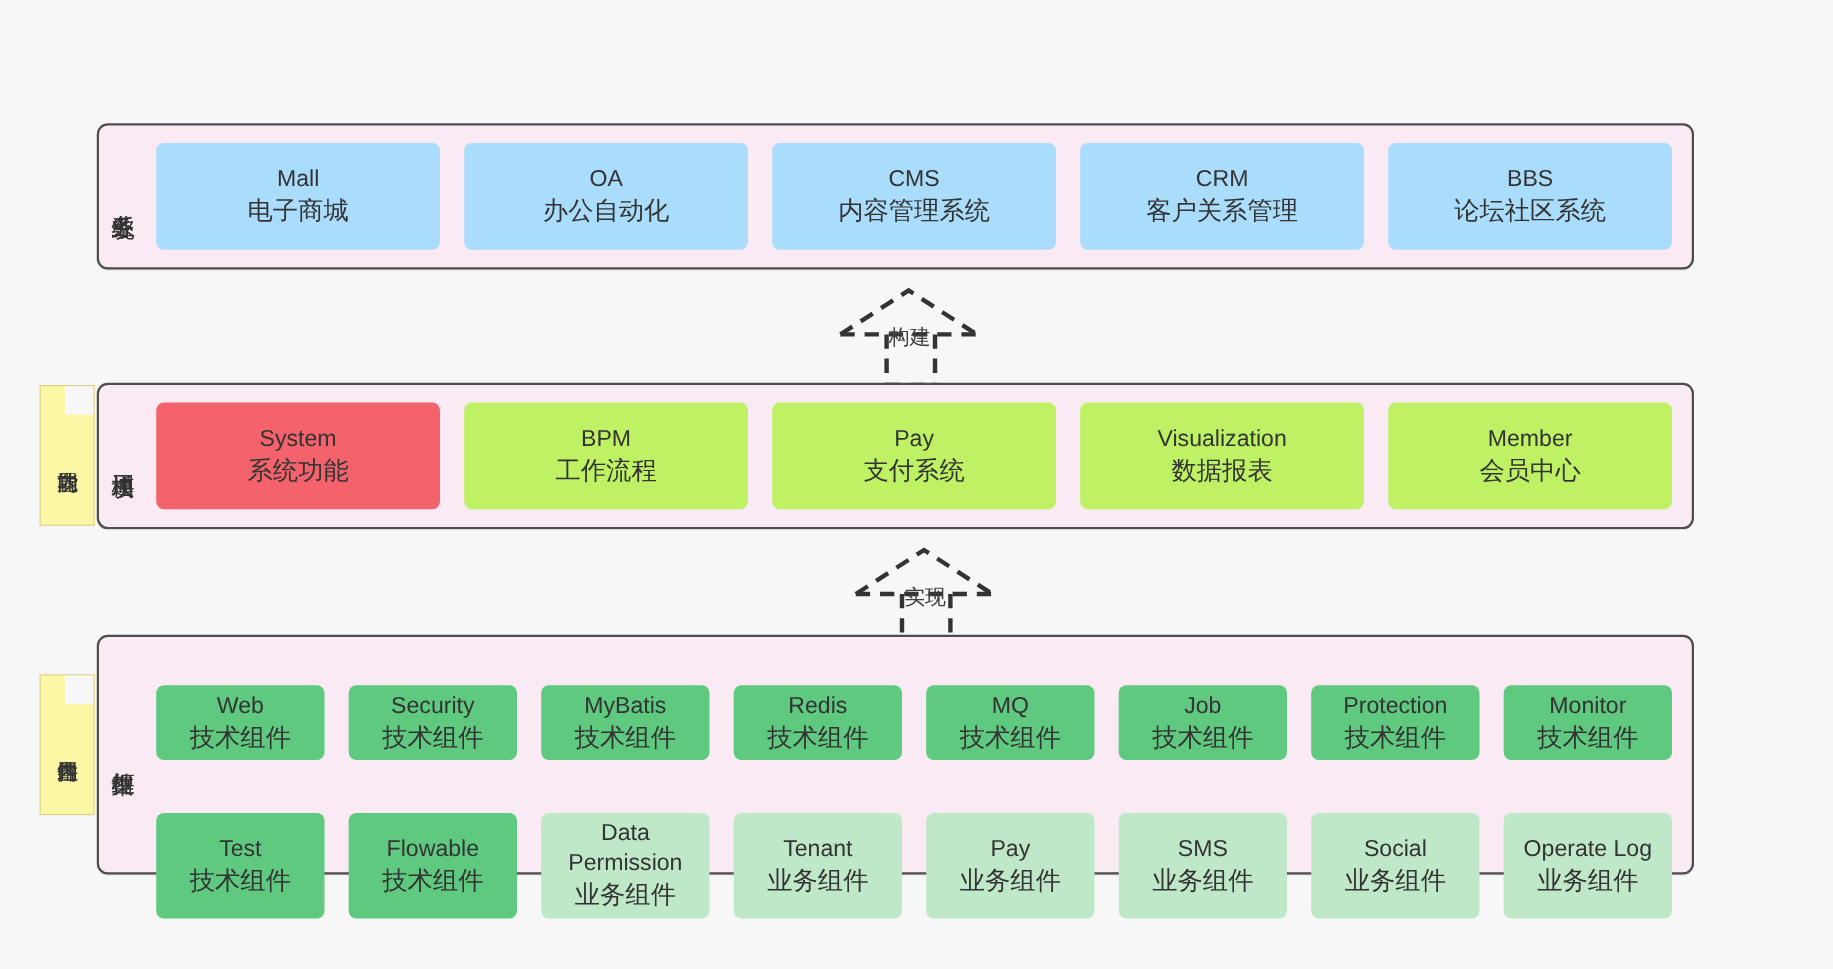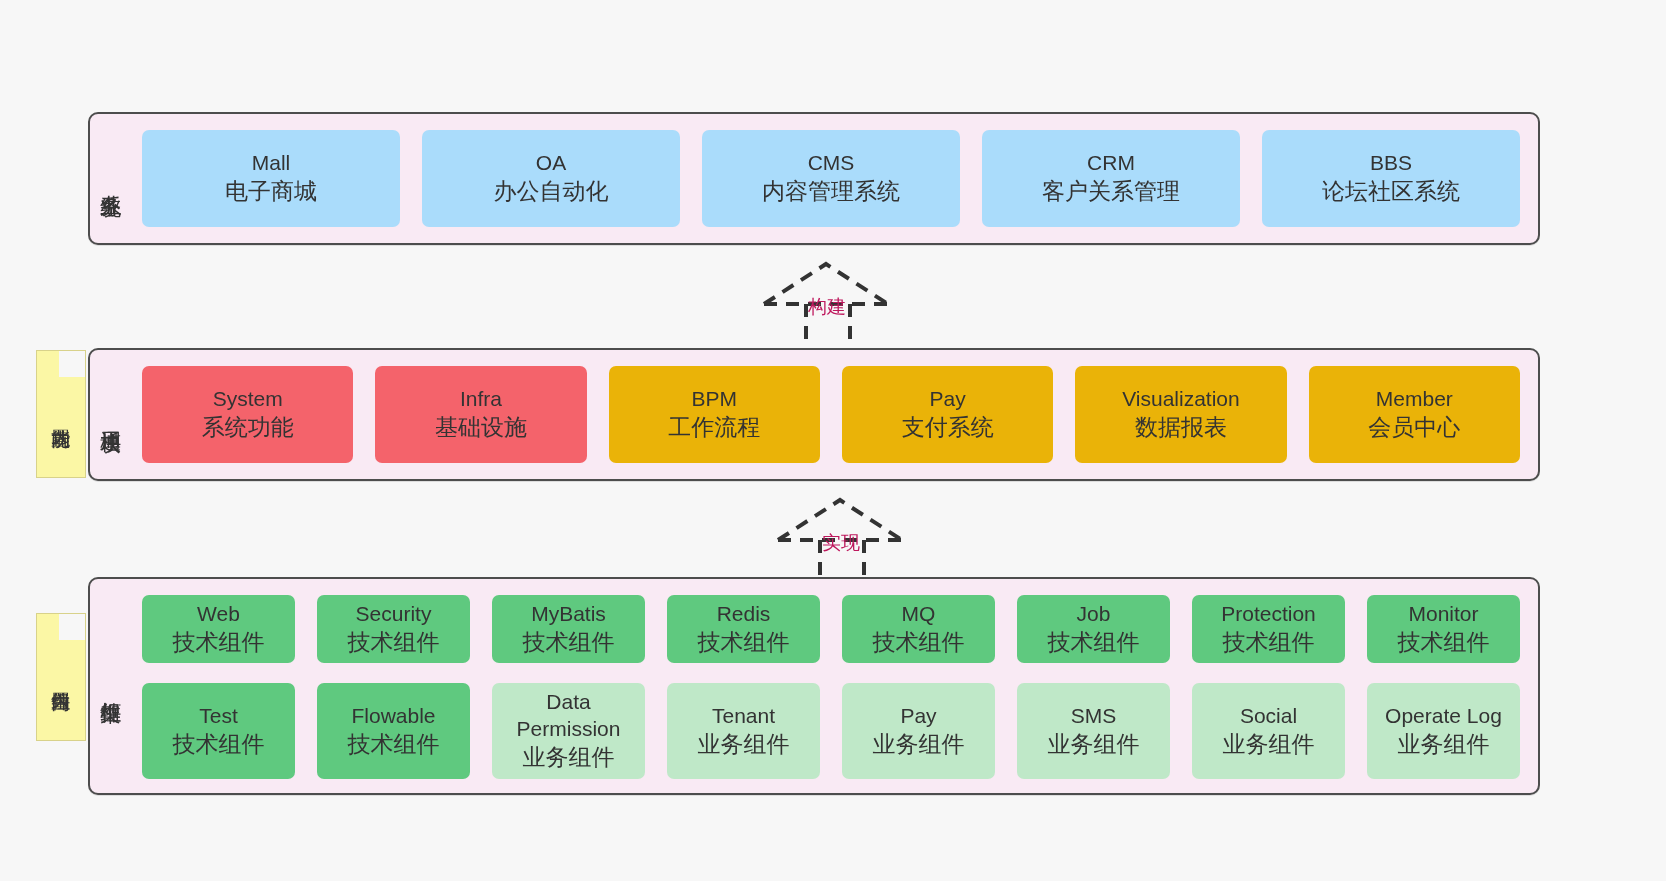--- a/index.html
+++ b/index.html
@@ -59,20 +59,21 @@
   .cards.two-rows {
     flex-direction: column;
     gap: 20px;
   }
   .card-row {
     display: flex;
     align-items: stretch;
     justify-content: space-between;
     gap: 22px;
     flex: 1 1 auto;
+    margin-top: 28px;
   }
 
   
   .card {
     flex: 1 1 0;
     box-sizing: border-box;
     border-radius: 7px;
     display: flex;
     flex-direction: column;
     align-items: center;
@@ -87,21 +88,21 @@
     white-space: nowrap;
   }
   .card .cn {
     font-size: 23px;
     white-space: nowrap;
   }
   .card.wrap-en .en { white-space: normal; }
 
   .c-blue        { background: #aadcfb; }
   .c-red         { background: #f4636b; }
-  .c-pink        { background: #eab308; }
+  .c-pink        { background: #bef264; }
   .c-green       { background: #5fc97f; }
   .c-green-light { background: #bfe8c8; }
 
   
   .note {
     position: absolute;
     box-sizing: border-box;
     background: #fbf7a5;
     border: 1px solid #d8d28a;
     display: flex;
@@ -133,21 +134,21 @@
   }
 
   
   .connector {
     position: absolute;
   }
   .connector svg { display: block; overflow: visible; }
   .connector-label {
     position: absolute;
     font-size: 19px;
-    color: #be185d;
+    color: #404040;
     background: transparent;
     white-space: nowrap;
   }
 </style>
 </head>
 <body>
 
 <div id="canvas">
 
   <div class="layer-panel" id="panel-business" style="left:88px; top:112px; width:1452px; height:133px;">
@@ -203,24 +204,20 @@
 
   <div class="layer-panel" id="panel-common" style="left:88px; top:348px; width:1452px; height:133px;">
     <div class="layer-title">通用模块</div>
     <div class="cards">
 
       <div class="card c-red">
         <span class="en">System</span>
         <span class="cn">系统功能</span>
       </div>
 
-      <div class="card c-red">
-        <span class="en">Infra</span>
-        <span class="cn">基础设施</span>
-      </div>
 
       <div class="card c-pink">
         <span class="en">BPM</span>
         <span class="cn">工作流程</span>
       </div>
 
       <div class="card c-pink">
         <span class="en">Pay</span>
         <span class="cn">支付系统</span>
       </div>

